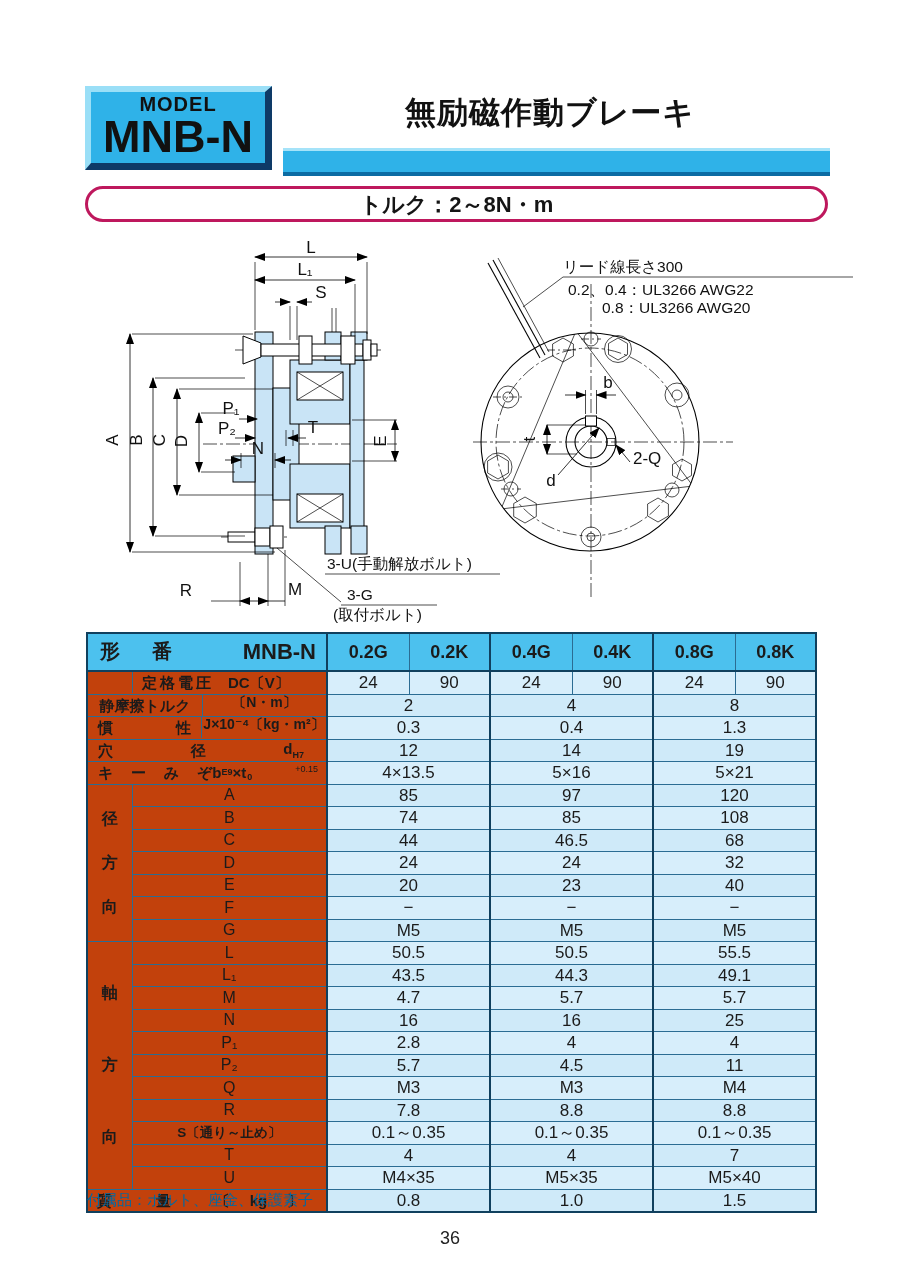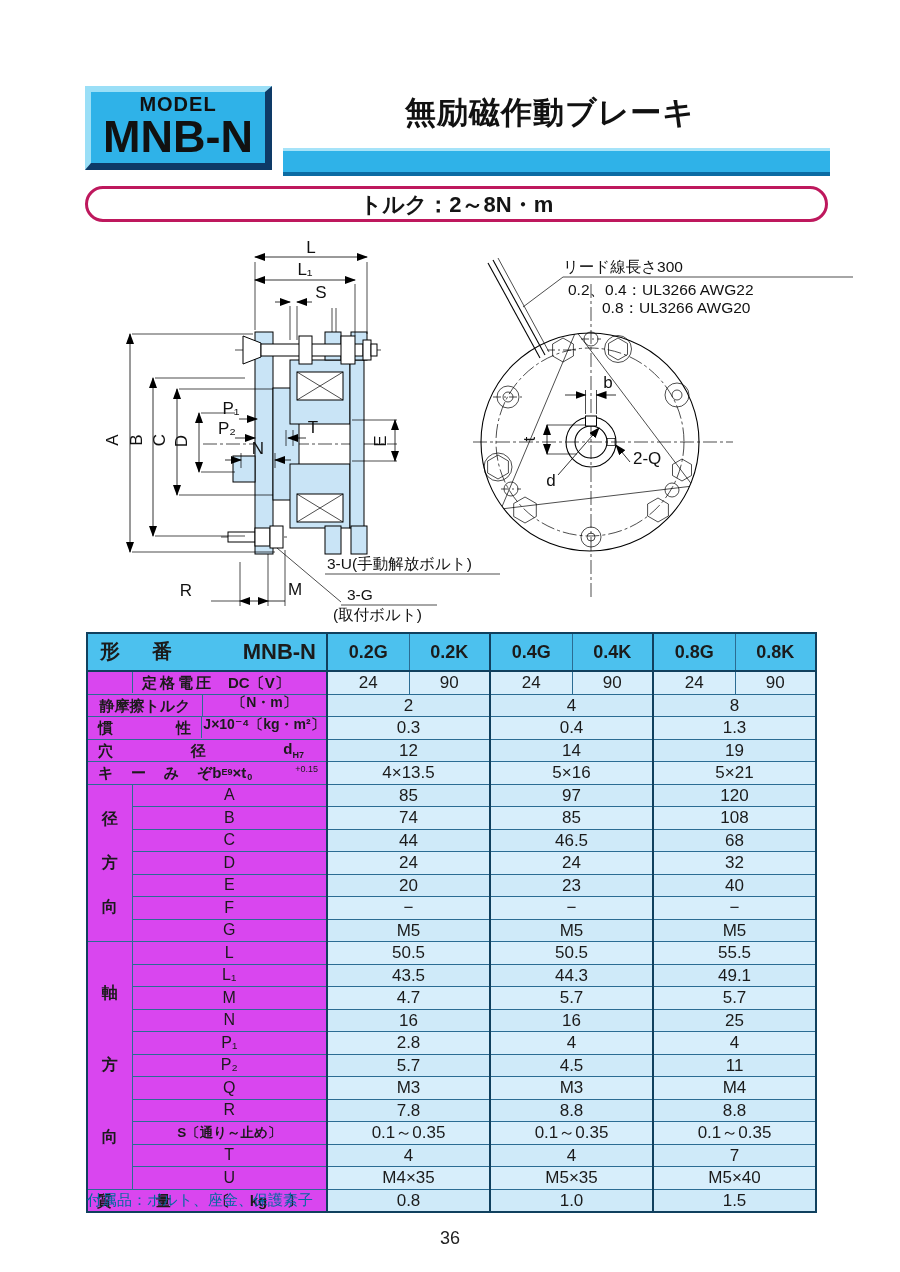--- a/index.html
+++ b/index.html
@@ -31,21 +31,21 @@
   .cl2{fill:none;stroke:#000;stroke-width:0.7;stroke-dasharray:8 3 2 3;}
   .dim{fill:none;stroke:#000;stroke-width:0.8;}
   .dt{font-size:17px;fill:#111;}
   .dj{font-size:15.5px;fill:#111;}
   
   .t{position:absolute;left:86px;top:632px;border-collapse:collapse;table-layout:fixed;width:729px;
      border:2px solid #10405e;}
   .t td{border:1px solid #2b6c93;height:21.5px;padding:0;text-align:center;vertical-align:middle;
         font-size:17px;line-height:1;color:#1b1b1b;overflow:hidden;}
   .t tr.hd td{height:36px;border-bottom:2px solid #10405e;background:#4cc1ee;font-weight:bold;font-size:18px;}
-  .t td.l,.t td.g,.t td.s{background:#d946ef;}
+  .t td.l,.t td.g,.t td.s{background:#c2410c;}
   .t td.d{background:#d7eefb;}
   .t tr:nth-child(odd) td.d{background:#cfeaf9;}
   .t td.c1{border-left:2px solid #10405e;}
   .t td.s{font-size:16px;font-weight:500;}
   .t td.s.sm{font-size:13.5px;font-weight:600;}
   .hsplit{display:flex;justify-content:space-between;align-items:flex-start;padding:0 10px 0 12px;}
   .hdlbl{font-size:20px;font-weight:bold;letter-spacing:6px;}
   .hdname{font-size:22px;font-weight:bold;}
   .vrow{display:flex;align-items:center;font-weight:600;font-size:15px;}
   .vind{width:44px;align-self:stretch;border-right:1px solid #2b6c93;height:21px;}

